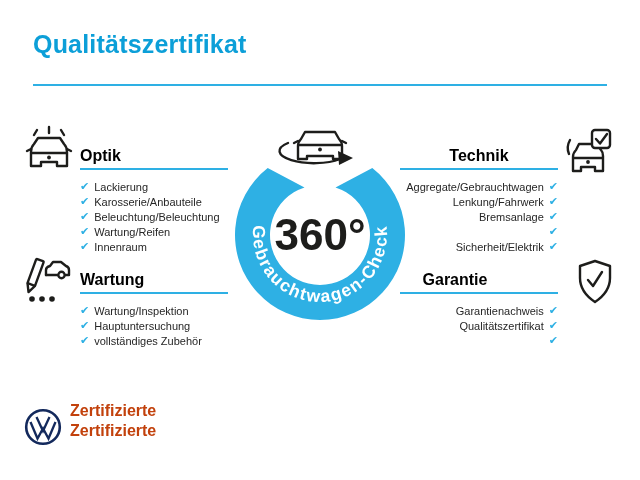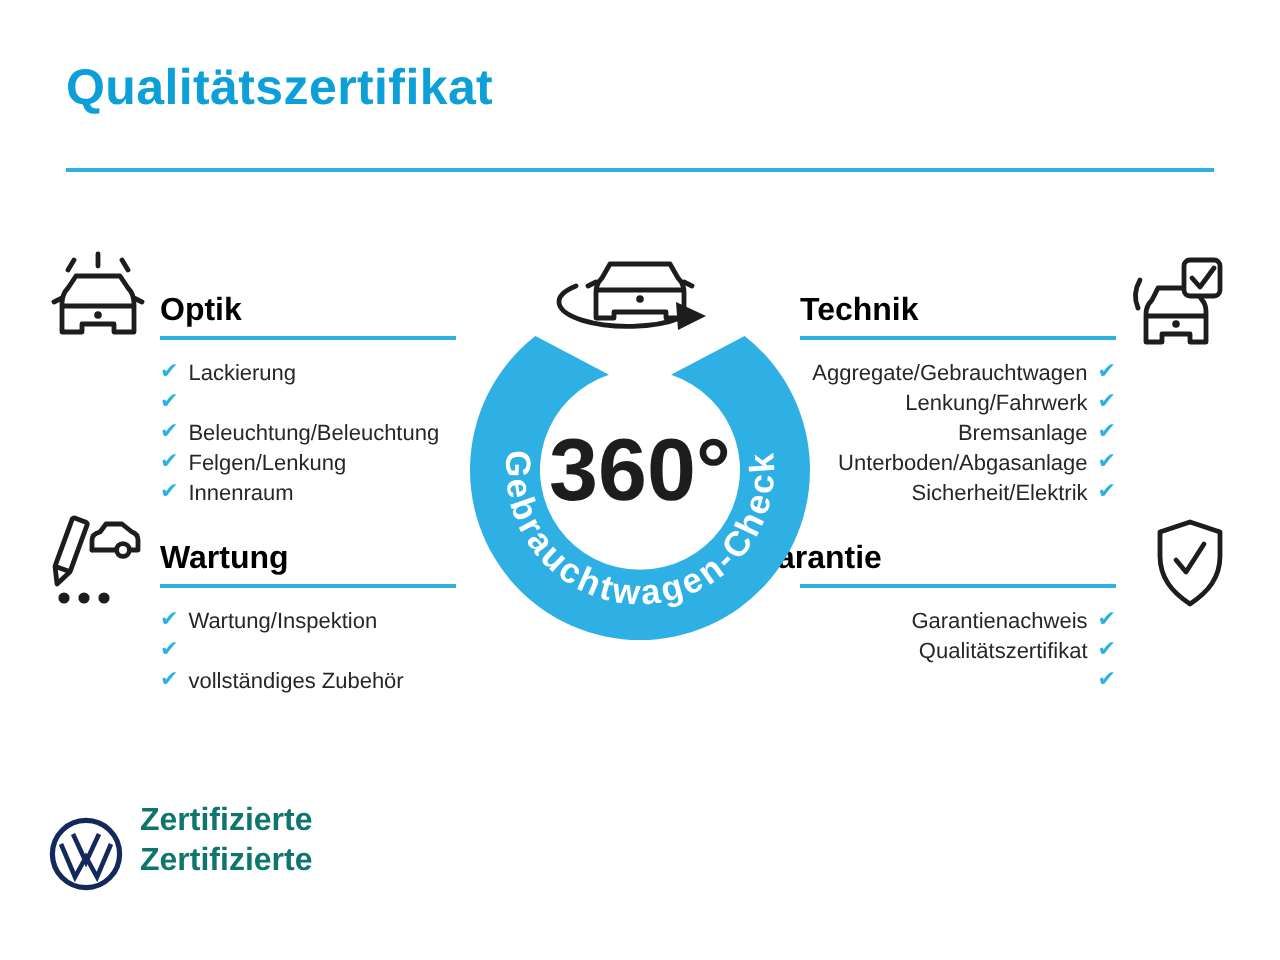--- a/index.html
+++ b/index.html
@@ -18,27 +18,27 @@
   .sec-title{font-size:16px;font-weight:bold;color:#000000;}
   .sec-rule{height:2px;background:#2EB0E4;}
 
   .items{list-style:none;margin:0;padding:0;}
   .items li{display:flex;align-items:center;gap:5px;height:15px;}
   .items .lbl{font-size:11px;font-weight:normal;color:#262626;white-space:nowrap;}
   .items .chk{font-size:11px;font-weight:bold;color:#2EB0E4;line-height:11px;}
   .items.right li{flex-direction:row-reverse;}
   .items.right{text-align:right;}
 
-  .right-align{text-align:left;}
+  .right-align{text-align:center;}
 
   svg{display:block;}
   .ink{stroke:#1D1D1B;fill:none;stroke-width:2.4;stroke-linecap:round;stroke-linejoin:round;}
   .ink-fill{fill:#1D1D1B;stroke:none;}
 
-  .footer-text{left:70px;top:401px;color:#0f766e;font-size:16px;font-weight:bold;line-height:19.5px;}
+  .footer-text{left:70px;top:401px;color:#c2410c;font-size:16px;font-weight:bold;line-height:19.5px;}
   .ring{fill:#2EB0E4;}
   .ring-label{fill:#ffffff;font-size:17.5px;font-weight:bold;letter-spacing:1.5px;}
   .degree{fill:#1D1D1B;font-size:44px;font-weight:bold;}
 </style>
 </head>
 <body>
 
 <div>
 
   <div class="abs title">Qualitätszertifikat</div>
@@ -54,28 +54,29 @@
 
   <div class="abs sec-title" style="left:80px;top:147px;width:148px">Optik</div>
   <div class="abs sec-rule" style="left:80px;top:168px;width:148px"></div>
   <ul class="abs items" style="left:80px;top:179px">
     <li>
         <span class="chk">✔</span>
         <span class="lbl">Lackierung</span>
       </li>
     <li>
         <span class="chk">✔</span>
+        <span class="lbl">Karosserie/Anbauteile</span>
       </li>
     <li>
         <span class="chk">✔</span>
         <span class="lbl">Beleuchtung/Beleuchtung</span>
       </li>
     <li>
         <span class="chk">✔</span>
-        <span class="lbl">Felgen/Lenkung</span>
+        <span class="lbl">Wartung/Reifen</span>
       </li>
     <li>
         <span class="chk">✔</span>
         <span class="lbl">Innenraum</span>
       </li>
   </ul>
 
   <svg class="abs" style="left:562px;top:127px" width="52" height="48" viewBox="0 0 52 48">
     <path class="ink" d="M8,13 Q4,20 7,27"></path>
     <path class="ink" d="M11,44 V30 Q11,26 14,23 L17,17 H35 L39,23 Q41,25 41,29 V44 H33 V40 H19 V44 Z"></path>
@@ -95,21 +96,20 @@
     <li>
         <span class="chk">✔</span>
         <span class="lbl">Lenkung/Fahrwerk</span>
       </li>
     <li>
         <span class="chk">✔</span>
         <span class="lbl">Bremsanlage</span>
       </li>
     <li>
         <span class="chk">✔</span>
-        <span class="lbl">Unterboden/Abgasanlage</span>
       </li>
     <li>
         <span class="chk">✔</span>
         <span class="lbl">Sicherheit/Elektrik</span>
       </li>
   </ul>
 
   <svg class="abs" style="left:22px;top:254px" width="52" height="52" viewBox="0 0 52 52">
     <g transform="rotate(20 12 23)">
       <rect x="8" y="5" width="8" height="26" rx="1" class="ink"></rect>
@@ -125,20 +125,21 @@
 
   <div class="abs sec-title" style="left:80px;top:271px;width:148px">Wartung</div>
   <div class="abs sec-rule" style="left:80px;top:292px;width:148px"></div>
   <ul class="abs items" style="left:80px;top:303px">
     <li>
         <span class="chk">✔</span>
         <span class="lbl">Wartung/Inspektion</span>
       </li>
     <li>
         <span class="chk">✔</span>
+        <span class="lbl">Hauptuntersuchung</span>
       </li>
     <li>
         <span class="chk">✔</span>
         <span class="lbl">vollständiges Zubehör</span>
       </li>
   </ul>
 
   <svg class="abs" style="left:574px;top:258px" width="42" height="48" viewBox="0 0 42 48">
     <path class="ink" d="M21,3 L36,8 V20 C36,31 30,38 21,44 C12,38 6,31 6,20 V8 Z"></path>
     <path class="ink" d="M14,22 L19,28 L28,14"></path>

